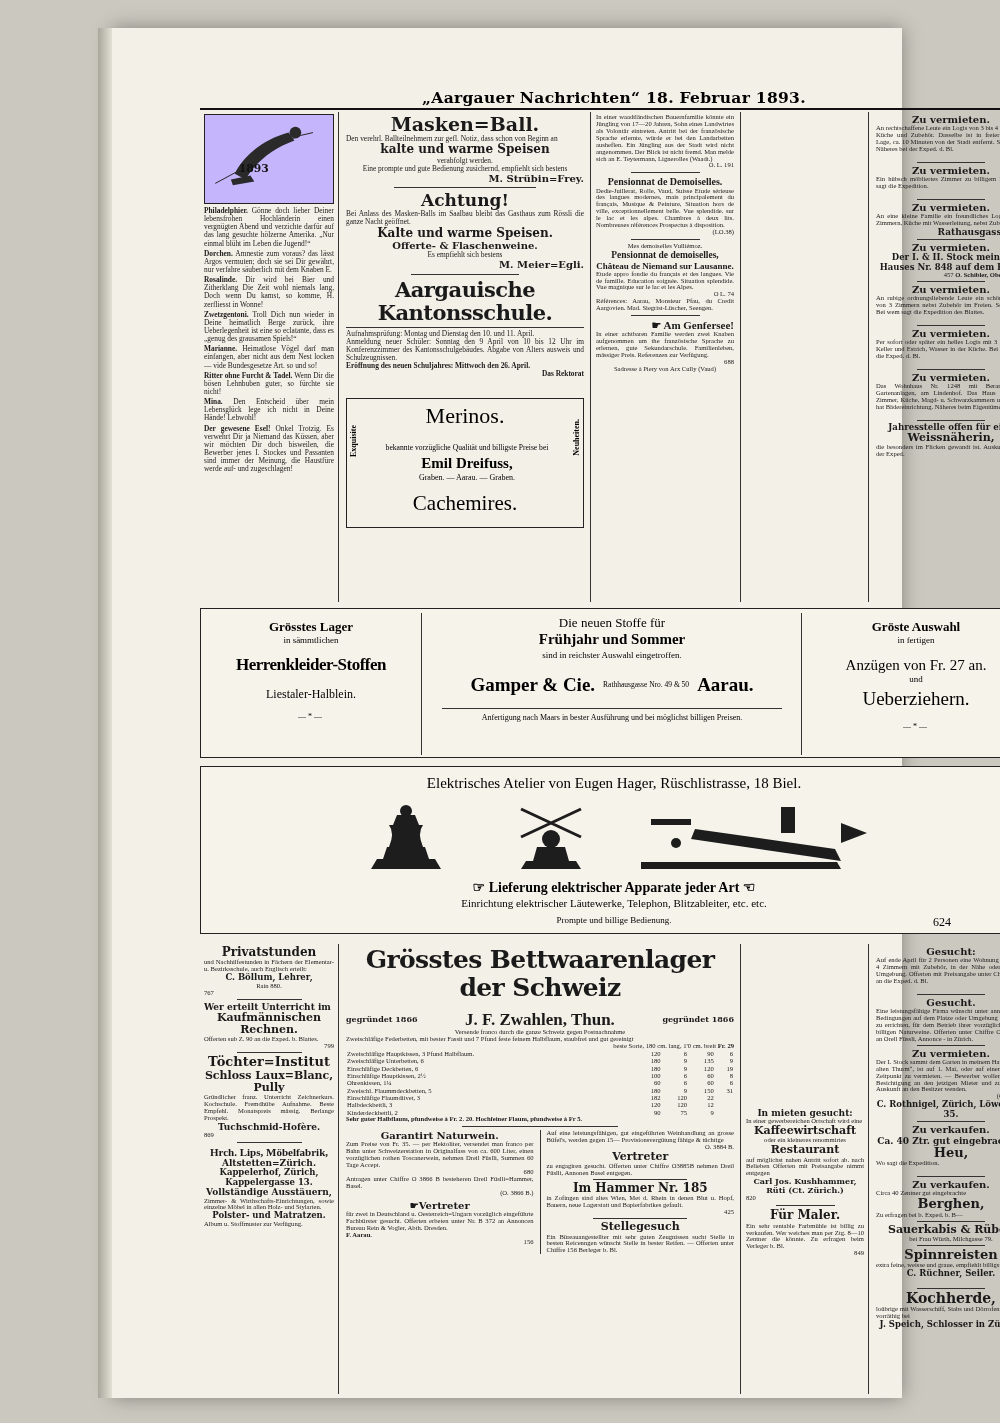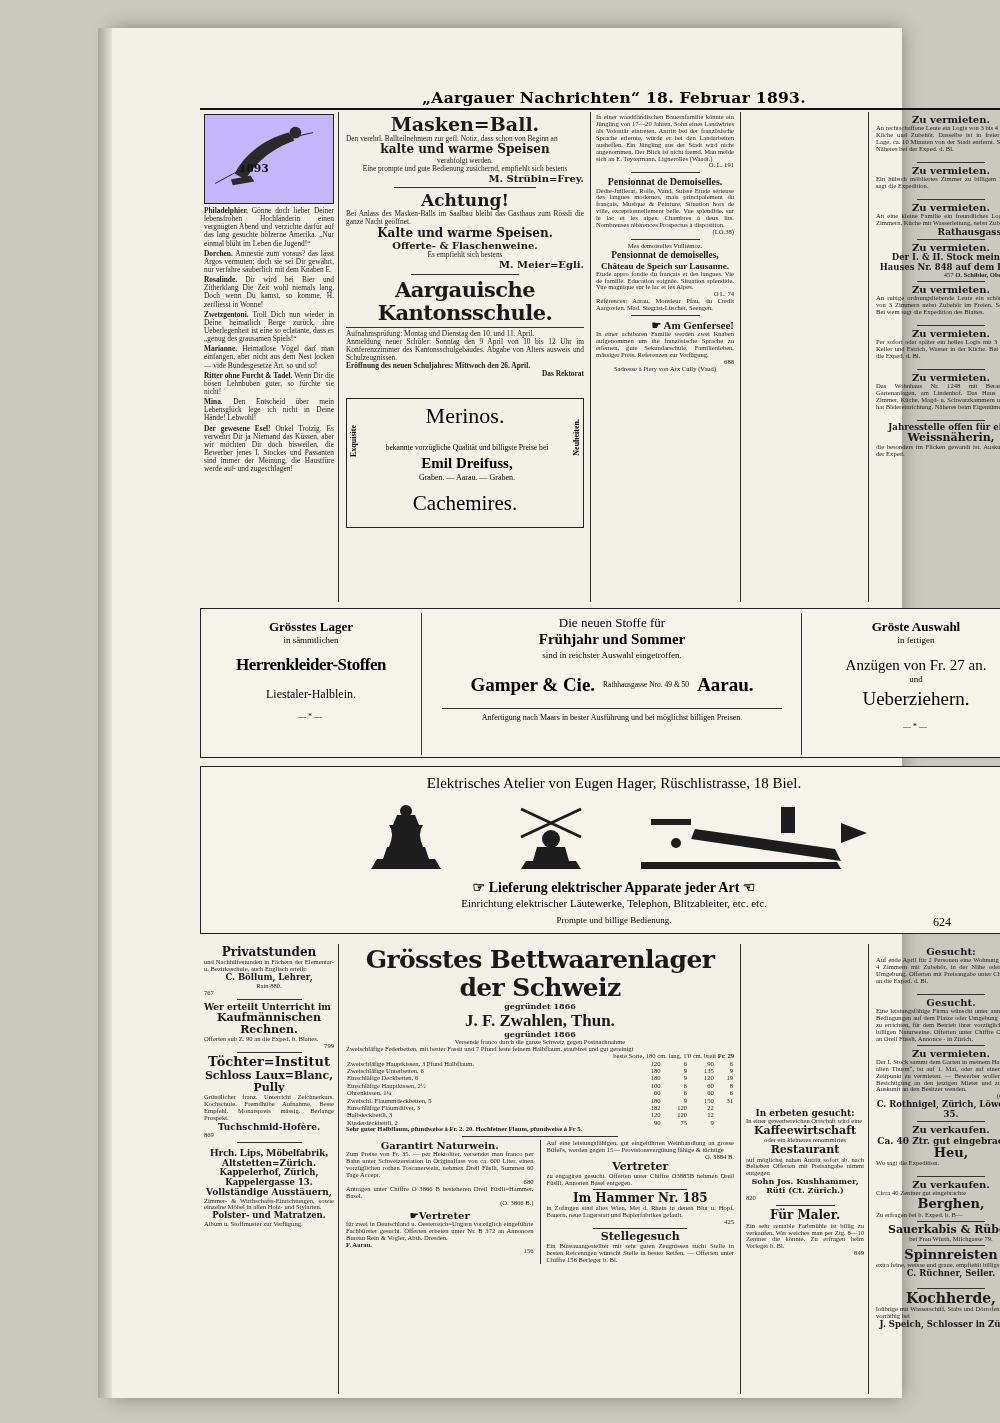--- a/index.html
+++ b/index.html
@@ -112,21 +112,21 @@
       <div class="col" style="left:396px;top:26px;width:138px;">
         <div class="xsml">In einer waadtländischen Bauernfamilie könnte ein Jüngling von 17—20 Jahren, Sohn eines Landwirtes als Volontär eintreten. Antritt bei der französische Sprache erlernte, würde er bei den Landarbeiten ausheflen. Ein Jüngling aus der Stadt wird nicht angenommen. Der Blick ist nicht fremd. Man melde sich an E. Teytermann, Lignerolles (Waadt.)</div>
         <div class="xsml" style="text-align:right;">O. L. 191</div>
         <div class="hline" style="position:static;margin:3px auto;width:50%;"></div>
         <div style="font-weight:bold;font-size:10px;text-align:center;">Pensionnat de Demoiselles.</div>
         <div class="xsml">Dedie-Juillerat, Rolle, Vaud, Suisse Etude sérieuse des langues modernes, mais principalement du français, Musique &amp; Peinture, Situation hors de ville, exceptionnellement belle. Vue splendide. sur le lac et les alpes. Chambres à deux lits. Nombreuses références Prospectus à disposition.</div>
         <div class="xsml" style="text-align:right;">(LO.38)</div>
         <div class="hline" style="position:static;margin:3px auto;width:50%;"></div>
         <div class="xsml center">Mes demoiselles Vulliémoz.</div>
         <div style="font-weight:bold;font-size:9.5px;text-align:center;">Pensionnat de demoiselles,</div>
-        <div style="font-weight:bold;font-size:9px;text-align:center;">Château de Speich sur Lausanne.</div>
+        <div style="font-weight:bold;font-size:9px;text-align:center;">Château de Niemand sur Lausanne.</div>
         <div class="xsml">Etude appro fondie du français et des langues. Vie de famille. Education soignée. Situation splendide. Vue magnique sur le lac et les Alpes.</div>
         <div class="xsml" style="text-align:right;">O L. 74</div>
         <div class="xsml">Références: Aarau, Monsieur Pfau, du Credit Aargovien. Mad. Siegrist-Lüscher, Seengen.</div>
         <div class="hline" style="position:static;margin:3px auto;width:50%;"></div>
         <div style="font-weight:bold;font-size:11px;text-align:right;">
           <span>☛</span>
           <span>Am Genfersee!</span>
         </div>
         <div class="xsml">In einer achtbaren Familie werden zwei Knaben aufgenommen um the französische Sprache zu erlernen, gute Sekundarschule. Familienleben, mässiger Preis. Referenzen zur Verfügung.</div>
         <div class="xsml" style="text-align:right;">688</div>
@@ -265,21 +265,21 @@
         <div class="frak" style="font-size:9px;text-align:center;">Altstetten=Zürich.</div>
         <div class="frak" style="font-size:8.5px;text-align:center;">Kappelerhof, Zürich, Kappelergasse 13.</div>
         <div class="frak" style="font-size:9px;text-align:center;">Vollständige Ausstäuern,</div>
         <div class="xsml">Zimmer- &amp; Wirthschafts-Einrichtungen, sowie einzelne Möbel in allen Holz- und Stylarten.</div>
         <div class="frak" style="font-size:8.5px;text-align:center;">Polster- und Matratzen.</div>
         <div class="xsml">Album u. Stoffmuster zur Verfügung.</div>
       </div>
 
       <div class="col" style="left:146px;top:858px;width:388px;">
         <div class="frak" style="font-size:25px;text-align:center;letter-spacing:-.6px;">Grösstes Bettwaarenlager der Schweiz</div>
-        <div style="display:flex;align-items:center;justify-content:space-between;margin-top:0;flex-direction:column;">
+        <div style="display:flex;align-items:center;justify-content:space-between;margin-top:8px;">
           <span class="frak" style="font-size:8px;text-align:center;">gegründet 1866</span>
           <span style="font-size:17px;font-weight:bold;">J. F. Zwahlen, Thun.</span>
           <span class="frak" style="font-size:8px;text-align:center;">gegründet 1866</span>
         </div>
         <div class="xsml center">Versende franco durch die ganze Schweiz gegen Postnachnahme</div>
         <div class="xsml">Zweischläfige Federbetten, mit bester Fassit und 7 Pfund feste feinem Halbflaum, staubfrei und gut gereinigt</div>
         <div class="xsml" style="text-align:right;">
           <span>beste Sorte, 180 cm. lang, 1'0 cm. breit</span> <b>Fr. 29</b>
         </div>
         <table class="tbl">
@@ -372,27 +372,27 @@
             <div class="xsml">in Zofingen sind altes Wien, Met d. Rhein in denen Blut u. Hopf, Bauern, neue Lagerstatt und Bapierfabrikes gefault.</div>
             <div class="xsml" style="text-align:right;">425</div>
             <div class="hline" style="position:static;margin:2px auto;width:50%;"></div>
             <div class="frak" style="font-size:11px;text-align:center;">Stellegesuch</div>
             <div class="xsml">Ein Büreauangestellter mit sehr guten Zeugnissen sucht Stelle in besten Reicenngen wünscht Stelle in bester Reifen. — Offerten unter Chiffre 156 Berleger b. Bl.</div>
           </div>
         </div>
       </div>
 
       <div class="col" style="left:546px;top:1020px;width:118px;">
-        <div class="frak" style="font-size:9px;text-align:center;">In erbeten gesucht:</div>
+        <div class="frak" style="font-size:9px;text-align:center;">In mieten gesucht:</div>
         <div class="xsml">In einer gewerbereichen Ortschaft wird eine</div>
         <div class="frak" style="font-size:11px;text-align:center;">Kaffeewirtschaft</div>
         <div class="xsml center">oder ein kleineres renommirtes</div>
         <div class="frak" style="font-size:11px;text-align:center;">Restaurant</div>
         <div class="xsml">auf möglichst nahen Antritt sofort ab. nach Belieben Offerten mit Preisangabe nimmt entgegen</div>
-        <div class="frak" style="font-size:8px;text-align:center;">Sohn Jos. Kushhammer, Rüti (Ct. Zürich.)</div>
+        <div class="frak" style="font-size:8px;text-align:center;">Carl Jos. Kushhammer, Rüti (Ct. Zürich.)</div>
         <div class="xsml">820</div>
         <div class="hline" style="position:static;margin:3px auto;width:50%;"></div>
         <div class="frak" style="font-size:12px;text-align:center;">Für Maler.</div>
         <div class="xsml">Ein sehr rentable Farbmühle ist billig zu verkaufen. Wer weiches man per Ztg. 8—10 Zentner die könnte. Zu erfragen beim Verleger b. Bl.</div>
         <div class="xsml" style="text-align:right;">849</div>
       </div>
 
       <div class="col" style="left:676px;top:858px;width:150px;">
         <div class="frak hd2">Gesucht:</div>
         <div class="xsml">Auf ende April für 2 Personen eine Wohnung von 3 bis 4 Zimmern mit Zubehör, in der Nähe oder nächster Umgebung. Offerten mit Preisangabe unter Chiffre S B. an die Exped. d. Bl.</div>

